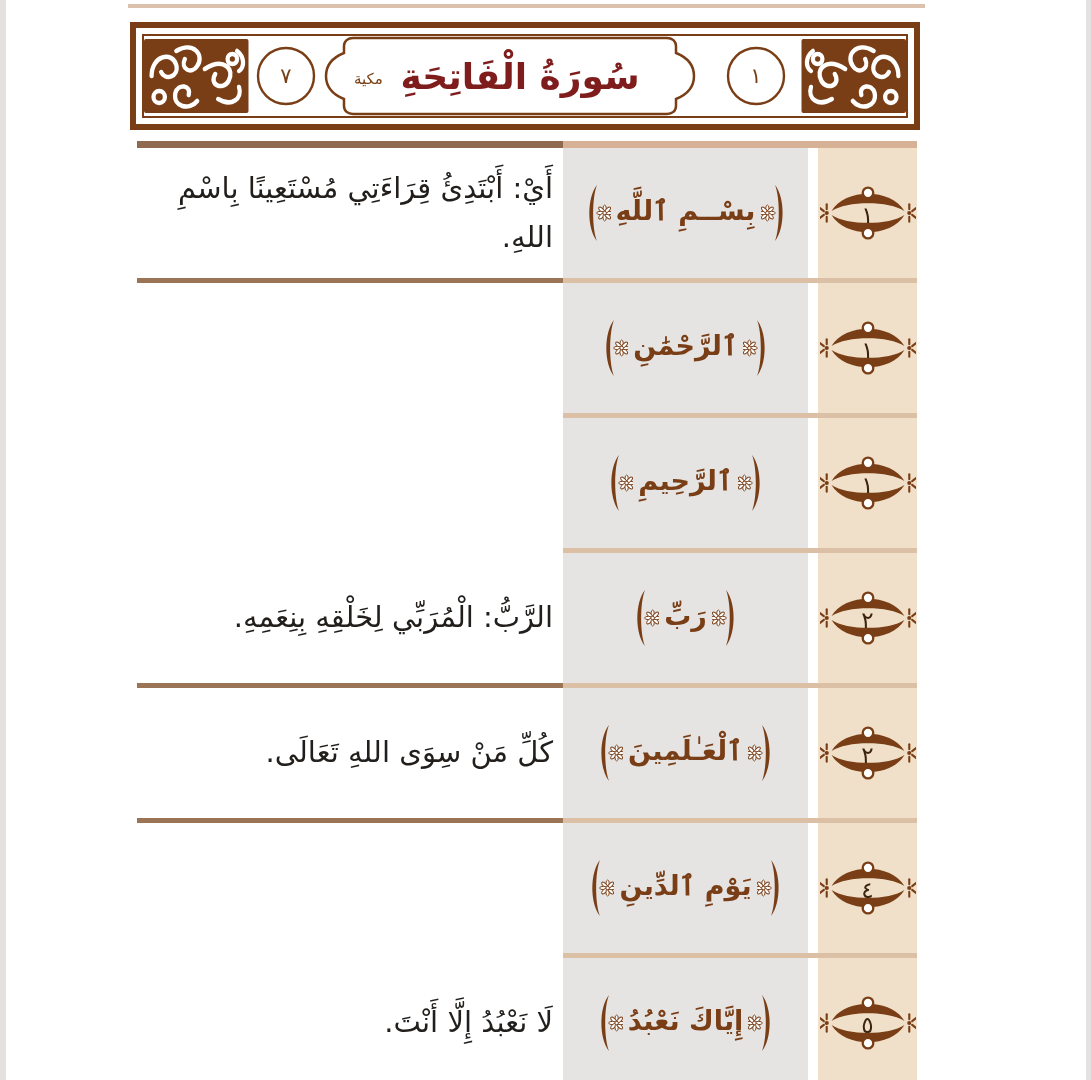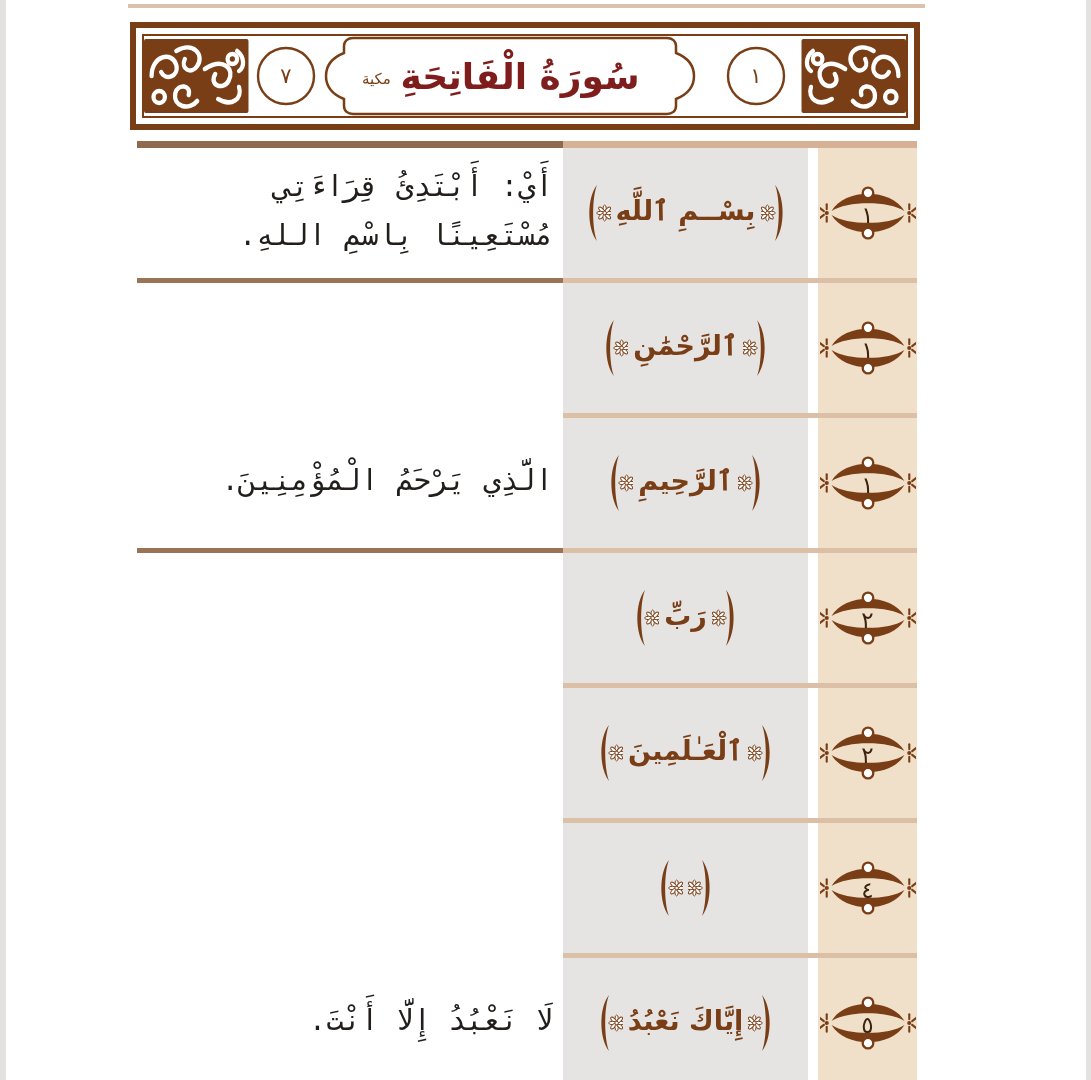--- a/index.html
+++ b/index.html
@@ -9,21 +9,21 @@
   .edge.left{left:0;width:6px;}
   .edge.right{right:0;width:5px;}
   .top-rule{position:absolute;left:128px;top:4px;width:797px;height:4px;background:#dcc2ac;}
 
   
   .header{position:absolute;left:130px;top:22px;width:790px;height:108px;}
   .header > svg{position:absolute;left:0;top:0;width:790px;height:108px;}
   .surah-title{position:absolute;left:250px;top:0;width:280px;height:100%;
        display:flex;align-items:center;justify-content:center;
        font-size:36px;font-weight:bold;color:#7f1d1d;white-space:nowrap;direction:rtl;}
-  .makkiyya{position:absolute;left:232px;top:50%;transform:translateY(-32%);
+  .makkiyya{position:absolute;left:224px;top:50%;transform:translateY(-32%);
        font-size:15px;color:#7a3e16;direction:rtl;}
   .circle-num{position:absolute;width:60px;height:60px;top:24px;display:flex;
        align-items:center;justify-content:center;font-size:21px;color:#7a3e16;}
   .circle-num.left{left:126px;}
   .circle-num.right{left:596px;}
 
   
   .table{position:absolute;left:137px;top:141px;width:780px;}
   .table-top-rule{display:flex;direction:rtl;height:7px;}
   .table-top-rule .seg-light{width:354px;background:#d7b195;}
@@ -32,21 +32,21 @@
   .row{display:flex;direction:rtl;height:135px;}
   .col{box-sizing:border-box;}
   .col-num{width:99px;background:#f1e0c9;border-bottom:5px solid #dcc0a6;
        display:flex;align-items:center;justify-content:center;}
   .col-gap{width:10px;background:#ffffff;border-bottom:5px solid #dcc0a6;}
   .col-word{width:245px;background:#e5e4e2;border-bottom:5px solid #dcc0a6;
        display:flex;align-items:center;justify-content:center;gap:5px;}
   .col-expl{flex:1;background:#ffffff;border-bottom:5px solid #9b7456;
        display:flex;align-items:center;padding:0 10px 0 18px;}
 
-  .expl{font-size:29px;line-height:1.7;color:#211e1b;text-align:right;direction:rtl;font-family:Liberation Mono, monospace;}
+  .expl{font-size:29px;line-height:1.7;color:#211e1b;text-align:right;direction:rtl;}
   .word{font-size:27px;font-weight:bold;color:#7a3e16;direction:rtl;white-space:nowrap;
         padding-bottom:6px;}
   .bracket svg{width:28px;height:84px;display:block;}
   .bracket.flip svg{transform:scaleX(-1);}
 
   .badge{position:relative;width:96px;height:62px;}
   .badge > svg{position:absolute;left:0;top:0;width:96px;height:62px;}
   .badge-num{position:absolute;left:0;top:0;width:100%;height:100%;
        display:flex;align-items:center;justify-content:center;
        font-size:23px;color:#3c2310;padding-top:3px;box-sizing:border-box;}
@@ -309,23 +309,20 @@
               <ellipse transform="rotate(180)" cx="0" cy="-6.5" rx="2.6" ry="6"></ellipse>
               <ellipse transform="rotate(225)" cx="0" cy="-6.5" rx="2.6" ry="6"></ellipse>
               <ellipse transform="rotate(270)" cx="0" cy="-6.5" rx="2.6" ry="6"></ellipse>
               <ellipse transform="rotate(315)" cx="0" cy="-6.5" rx="2.6" ry="6"></ellipse>
               <circle cx="0" cy="0" r="2.8"></circle>
             </g>
           </g>
         </svg>
       </span>
     </div>
-    <div class="col col-expl">
-      <span class="expl">الَّذِي يَرْحَمُ الْمُؤْمِنِينَ.</span>
-    </div>
   </div>
 
   <div class="row">
     <div class="col col-num">
       <div class="badge">
         <svg viewBox="0 0 100 64" aria-hidden="true">
           <path d="M12,30 C26,6 74,6 88,30 C72,19 28,19 12,30 Z" fill="#7a3e16"></path>
           <path d="M12,34 C26,58 74,58 88,34 C72,45 28,45 12,34 Z" fill="#7a3e16"></path>
           <circle cx="50" cy="11" r="5.5" fill="#ffffff" stroke="#7a3e16" stroke-width="2.4"></circle>
           <circle cx="50" cy="53" r="5.5" fill="#ffffff" stroke="#7a3e16" stroke-width="2.4"></circle>
@@ -384,20 +381,23 @@
               <ellipse transform="rotate(180)" cx="0" cy="-6.5" rx="2.6" ry="6"></ellipse>
               <ellipse transform="rotate(225)" cx="0" cy="-6.5" rx="2.6" ry="6"></ellipse>
               <ellipse transform="rotate(270)" cx="0" cy="-6.5" rx="2.6" ry="6"></ellipse>
               <ellipse transform="rotate(315)" cx="0" cy="-6.5" rx="2.6" ry="6"></ellipse>
               <circle cx="0" cy="0" r="2.8"></circle>
             </g>
           </g>
         </svg>
       </span>
     </div>
+    <div class="col col-expl">
+      <span class="expl">الرَّبُّ: الْمُرَبِّي لِخَلْقِهِ بِنِعَمِهِ.</span>
+    </div>
   </div>
 
   <div class="row">
     <div class="col col-num">
       <div class="badge">
         <svg viewBox="0 0 100 64" aria-hidden="true">
           <path d="M12,30 C26,6 74,6 88,30 C72,19 28,19 12,30 Z" fill="#7a3e16"></path>
           <path d="M12,34 C26,58 74,58 88,34 C72,45 28,45 12,34 Z" fill="#7a3e16"></path>
           <circle cx="50" cy="11" r="5.5" fill="#ffffff" stroke="#7a3e16" stroke-width="2.4"></circle>
           <circle cx="50" cy="53" r="5.5" fill="#ffffff" stroke="#7a3e16" stroke-width="2.4"></circle>
@@ -456,20 +456,23 @@
               <ellipse transform="rotate(180)" cx="0" cy="-6.5" rx="2.6" ry="6"></ellipse>
               <ellipse transform="rotate(225)" cx="0" cy="-6.5" rx="2.6" ry="6"></ellipse>
               <ellipse transform="rotate(270)" cx="0" cy="-6.5" rx="2.6" ry="6"></ellipse>
               <ellipse transform="rotate(315)" cx="0" cy="-6.5" rx="2.6" ry="6"></ellipse>
               <circle cx="0" cy="0" r="2.8"></circle>
             </g>
           </g>
         </svg>
       </span>
     </div>
+    <div class="col col-expl">
+      <span class="expl">كُلِّ مَنْ سِوَى اللهِ تَعَالَى.</span>
+    </div>
   </div>
 
   <div class="row">
     <div class="col col-num">
       <div class="badge">
         <svg viewBox="0 0 100 64" aria-hidden="true">
           <path d="M12,30 C26,6 74,6 88,30 C72,19 28,19 12,30 Z" fill="#7a3e16"></path>
           <path d="M12,34 C26,58 74,58 88,34 C72,45 28,45 12,34 Z" fill="#7a3e16"></path>
           <circle cx="50" cy="11" r="5.5" fill="#ffffff" stroke="#7a3e16" stroke-width="2.4"></circle>
           <circle cx="50" cy="53" r="5.5" fill="#ffffff" stroke="#7a3e16" stroke-width="2.4"></circle>
@@ -508,20 +511,21 @@
                 <ellipse transform="rotate(180)" cx="0" cy="-6.5" rx="2.6" ry="6"></ellipse>
                 <ellipse transform="rotate(225)" cx="0" cy="-6.5" rx="2.6" ry="6"></ellipse>
                 <ellipse transform="rotate(270)" cx="0" cy="-6.5" rx="2.6" ry="6"></ellipse>
                 <ellipse transform="rotate(315)" cx="0" cy="-6.5" rx="2.6" ry="6"></ellipse>
                 <circle cx="0" cy="0" r="2.8"></circle>
               </g>
             </g>
           </g>
         </svg>
       </span>
+      <span class="word">يَوْمِ ٱلدِّينِ</span>
       <span class="bracket flip">
         <svg viewBox="0 0 44 96" aria-hidden="true">
           <path d="M22,4 C38,24 38,72 22,92 C30,72 30,24 22,4 Z" fill="#7a3e16"></path>
           <g transform="translate(10,48)">
             <g fill="#ffffff" stroke="#7a3e16" stroke-width="1.5">
               <ellipse transform="rotate(0)" cx="0" cy="-6.5" rx="2.6" ry="6"></ellipse>
               <ellipse transform="rotate(45)" cx="0" cy="-6.5" rx="2.6" ry="6"></ellipse>
               <ellipse transform="rotate(90)" cx="0" cy="-6.5" rx="2.6" ry="6"></ellipse>
               <ellipse transform="rotate(135)" cx="0" cy="-6.5" rx="2.6" ry="6"></ellipse>
               <ellipse transform="rotate(180)" cx="0" cy="-6.5" rx="2.6" ry="6"></ellipse>

